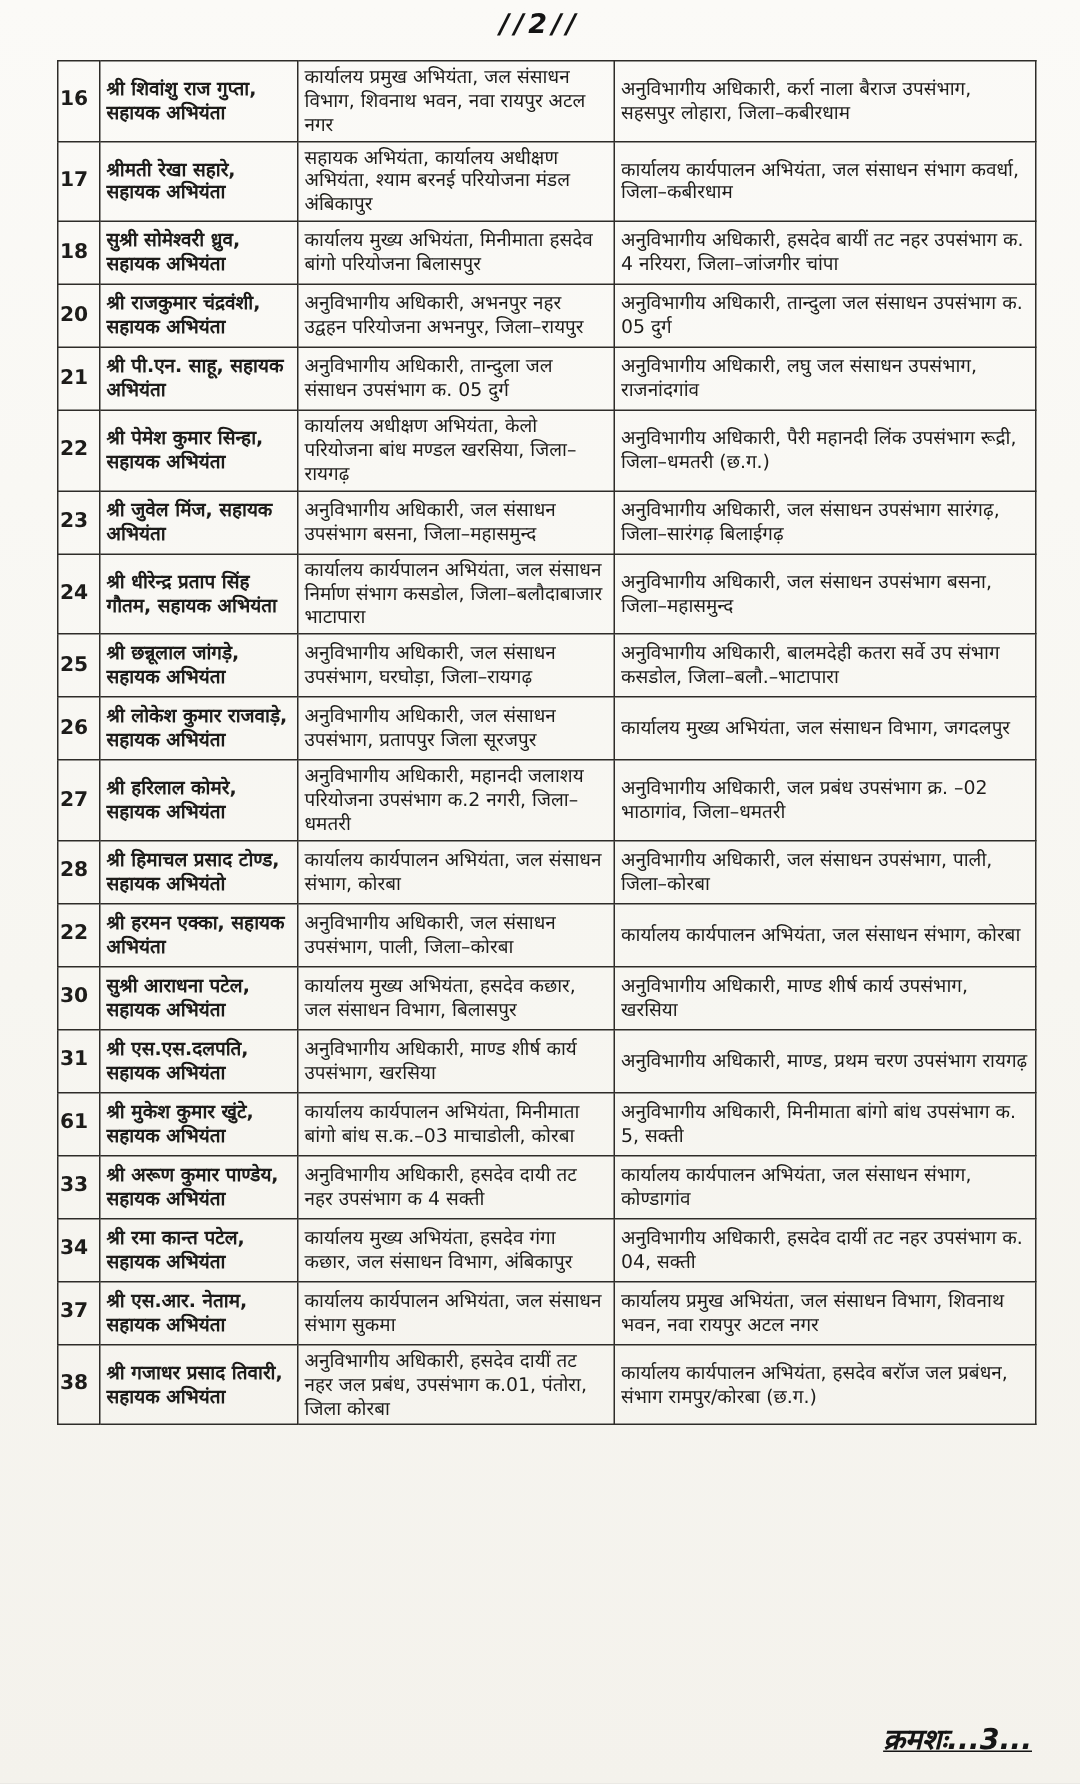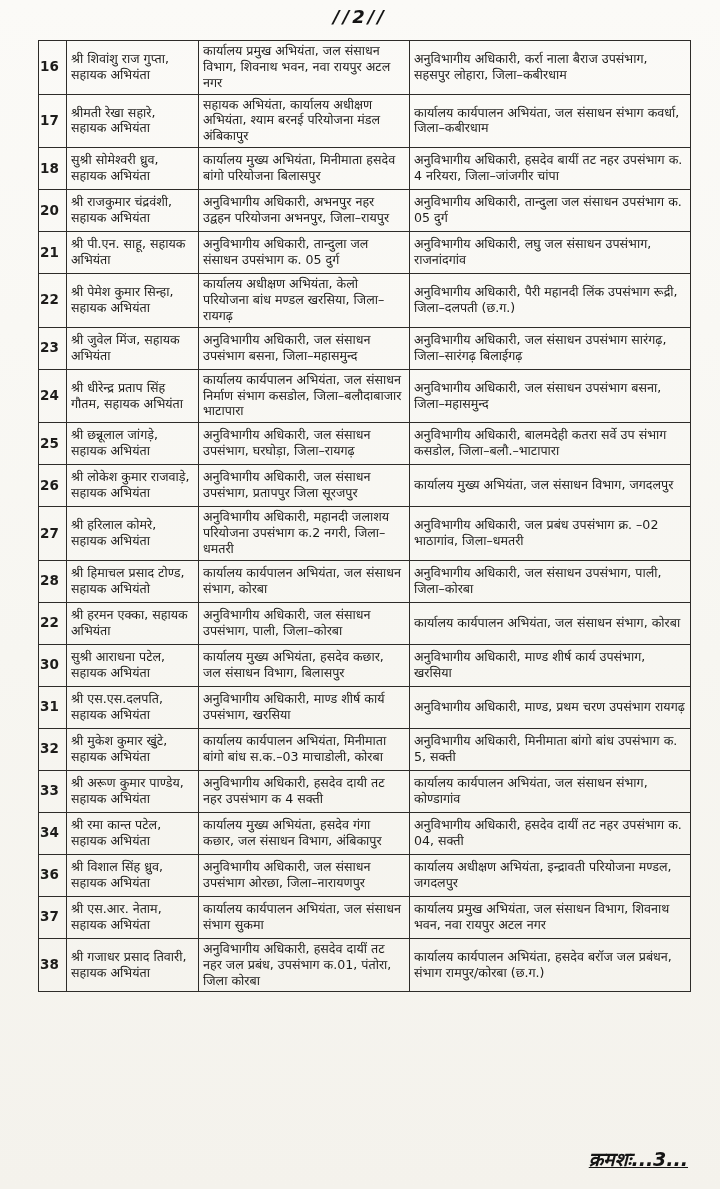--- a/index.html
+++ b/index.html
@@ -50,21 +50,21 @@
   .transfer-table col.c-name { width: 132px; }
   .transfer-table col.c-from { width: 211px; }
   .transfer-table col.c-to   { width: 281px; }
   .transfer-table td.sn {
     text-align: left;
     font-weight: 600;
     font-size: 13.5px;
     padding-left: 1px;
     padding-right: 1px;
   }
-  .transfer-table td.name { min-height: 34px; }
+  .transfer-table td.name { min-height: 34px; font-weight: bold; }
   .transfer-table tr { height: 42px; }
   .continuation {
     position: absolute;
     top: 1146px;
     right: 32px;
     font-size: 19px;
     font-weight: bold;
     font-style: italic;
     text-decoration: underline;
     color: #151515;
@@ -113,21 +113,21 @@
         <tr>
           <td class="sn">21</td>
           <td class="name">श्री पी.एन. साहू, सहायक अभियंता</td>
           <td class="from">अनुविभागीय अधिकारी, तान्दुला जल संसाधन उपसंभाग क. 05 दुर्ग</td>
           <td class="to">अनुविभागीय अधिकारी, लघु जल संसाधन उपसंभाग, राजनांदगांव</td>
         </tr>
         <tr>
           <td class="sn">22</td>
           <td class="name">श्री पेमेश कुमार सिन्हा, सहायक अभियंता</td>
           <td class="from">कार्यालय अधीक्षण अभियंता, केलो परियोजना बांध मण्डल खरसिया, जिला–रायगढ़</td>
-          <td class="to">अनुविभागीय अधिकारी, पैरी महानदी लिंक उपसंभाग रूद्री, जिला–दलपती (छ.ग.)</td>
+          <td class="to">अनुविभागीय अधिकारी, पैरी महानदी लिंक उपसंभाग रूद्री, जिला–धमतरी (छ.ग.)</td>
         </tr>
         <tr>
           <td class="sn">23</td>
           <td class="name">श्री जुवेल मिंज, सहायक अभियंता</td>
           <td class="from">अनुविभागीय अधिकारी, जल संसाधन उपसंभाग बसना, जिला–महासमुन्द</td>
           <td class="to">अनुविभागीय अधिकारी, जल संसाधन उपसंभाग सारंगढ़, जिला–सारंगढ़ बिलाईगढ़</td>
         </tr>
         <tr>
           <td class="sn">24</td>
           <td class="name">श्री धीरेन्द्र प्रताप सिंह गौतम, सहायक अभियंता</td>
@@ -170,44 +170,38 @@
           <td class="from">कार्यालय मुख्य अभियंता, हसदेव कछार, जल संसाधन विभाग, बिलासपुर</td>
           <td class="to">अनुविभागीय अधिकारी, माण्ड शीर्ष कार्य उपसंभाग, खरसिया</td>
         </tr>
         <tr>
           <td class="sn">31</td>
           <td class="name">श्री एस.एस.दलपति, सहायक अभियंता</td>
           <td class="from">अनुविभागीय अधिकारी, माण्ड शीर्ष कार्य उपसंभाग, खरसिया</td>
           <td class="to">अनुविभागीय अधिकारी, माण्ड, प्रथम चरण उपसंभाग रायगढ़</td>
         </tr>
         <tr>
-          <td class="sn">32</td>
+          <td class="sn">61</td>
           <td class="name">श्री मुकेश कुमार खुंटे, सहायक अभियंता</td>
           <td class="from">कार्यालय कार्यपालन अभियंता, मिनीमाता बांगो बांध स.क.–03 माचाडोली, कोरबा</td>
           <td class="to">अनुविभागीय अधिकारी, मिनीमाता बांगो बांध उपसंभाग क. 5, सक्ती</td>
         </tr>
         <tr>
           <td class="sn">33</td>
           <td class="name">श्री अरूण कुमार पाण्डेय, सहायक अभियंता</td>
           <td class="from">अनुविभागीय अधिकारी, हसदेव दायी तट नहर उपसंभाग क 4 सक्ती</td>
           <td class="to">कार्यालय कार्यपालन अभियंता, जल संसाधन संभाग, कोण्डागांव</td>
         </tr>
         <tr>
           <td class="sn">34</td>
           <td class="name">श्री रमा कान्त पटेल, सहायक अभियंता</td>
           <td class="from">कार्यालय मुख्य अभियंता, हसदेव गंगा कछार, जल संसाधन विभाग, अंबिकापुर</td>
           <td class="to">अनुविभागीय अधिकारी, हसदेव दायीं तट नहर उपसंभाग क. 04, सक्ती</td>
         </tr>
         <tr>
-          <td class="sn">36</td>
-          <td class="name">श्री विशाल सिंह ध्रुव, सहायक अभियंता</td>
-          <td class="from">अनुविभागीय अधिकारी, जल संसाधन उपसंभाग ओरछा, जिला–नारायणपुर</td>
-          <td class="to">कार्यालय अधीक्षण अभियंता, इन्द्रावती परियोजना मण्डल, जगदलपुर</td>
-        </tr>
-        <tr>
           <td class="sn">37</td>
           <td class="name">श्री एस.आर. नेताम, सहायक अभियंता</td>
           <td class="from">कार्यालय कार्यपालन अभियंता, जल संसाधन संभाग सुकमा</td>
           <td class="to">कार्यालय प्रमुख अभियंता, जल संसाधन विभाग, शिवनाथ भवन, नवा रायपुर अटल नगर</td>
         </tr>
         <tr>
           <td class="sn">38</td>
           <td class="name">श्री गजाधर प्रसाद तिवारी, सहायक अभियंता</td>
           <td class="from">अनुविभागीय अधिकारी, हसदेव दायीं तट नहर जल प्रबंध, उपसंभाग क.01, पंतोरा, जिला कोरबा</td>
           <td class="to">कार्यालय कार्यपालन अभियंता, हसदेव बरॉज जल प्रबंधन, संभाग रामपुर/कोरबा (छ.ग.)</td>

